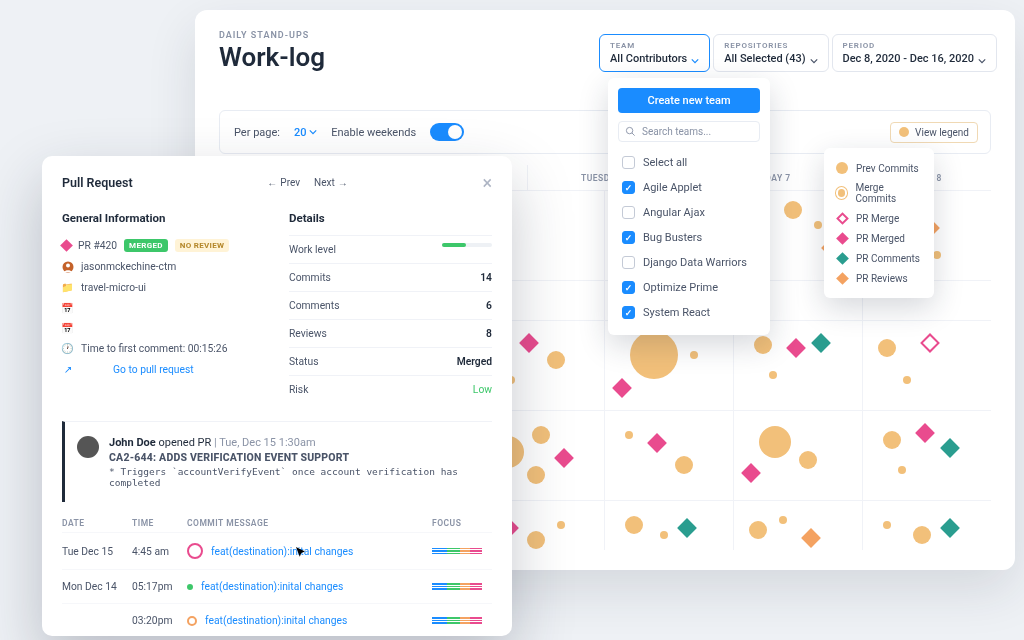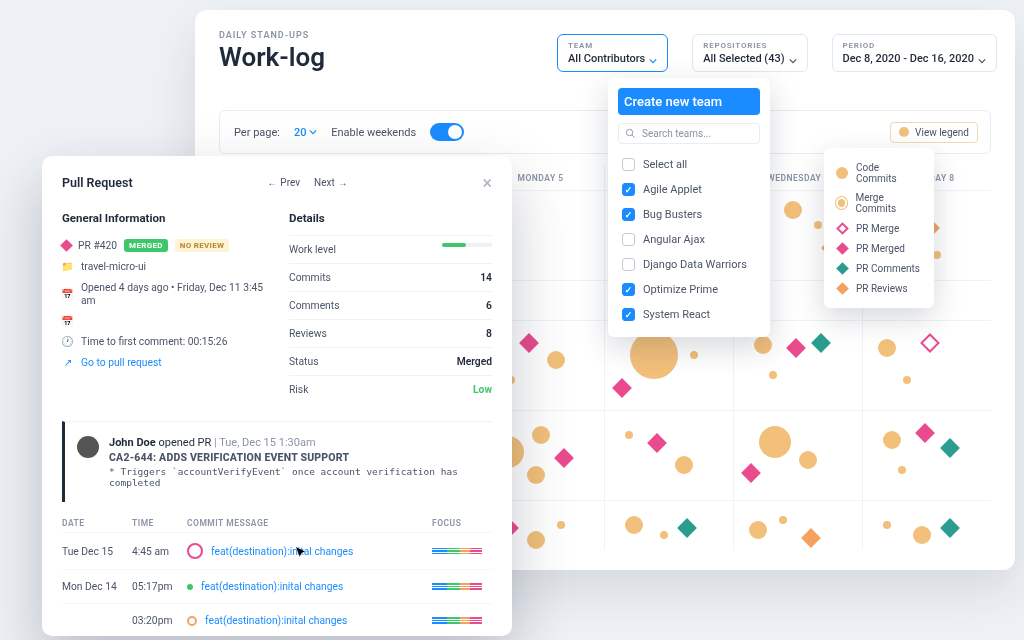--- a/index.html
+++ b/index.html
@@ -3,21 +3,21 @@
 <meta charset="utf-8">
 <style>
 * { box-sizing: border-box; margin: 0; padding: 0; font-family: -apple-system, BlinkMacSystemFont, "Segoe UI", Roboto, sans-serif; }
 body { background: #eef1f5; width: 1024px; height: 640px; overflow: hidden; position: relative; color: #1f2a3a; }
 
 
 .worklog-card { position: absolute; left: 195px; top: 10px; width: 820px; height: 560px; background: #fff; border-radius: 12px; box-shadow: 0 20px 50px rgba(30,40,60,0.12); padding: 20px 24px; }
 .breadcrumb { font-size: 9px; letter-spacing: 1px; color: #8a93a6; font-weight: 600; }
 .page-title { font-size: 26px; font-weight: 600; margin-top: 2px; }
 
-.filter-row { position: absolute; top: 24px; right: 18px; display: flex; gap: 24px; }
+.filter-row { position: absolute; top: 24px; right: 18px; display: flex; gap: 3px; }
 .filter-box { background: #fff; border: 1px solid #e2e6ee; border-radius: 6px; padding: 6px 10px; min-width: 90px; }
 .filter-box.active { border: 1.5px solid #1a8cff; }
 .filter-label { font-size: 8px; letter-spacing: .8px; color: #8a93a6; font-weight: 600; text-transform: uppercase; }
 .filter-value { font-size: 11px; color: #1f2a3a; margin-top: 2px; display: flex; align-items: center; gap: 4px; font-weight: 500; }
 .chev { width: 8px; height: 8px; display: inline-block; }
 .chev svg { width: 8px; height: 8px; }
 
 .toolbar { position: absolute; left: 24px; right: 24px; top: 100px; height: 44px; border: 1px solid #e8ecf3; border-radius: 6px; display: flex; align-items: center; padding: 0 14px; gap: 14px; font-size: 11px; color: #4a5468; }
 .toolbar .perpage-val { color: #1a8cff; font-weight: 500; }
 .toggle { width: 34px; height: 18px; background: #1a8cff; border-radius: 10px; position: relative; }
@@ -39,21 +39,21 @@
 .circle-l { width: 32px; height: 32px; border-radius: 50%; background: #f2c07a; }
 .circle-xl { width: 48px; height: 48px; border-radius: 50%; background: #f2c07a; }
 .diamond { width: 14px; height: 14px; transform: rotate(45deg); }
 .d-pink { background: #e94b8e; }
 .d-pink-o { border: 2px solid #e94b8e; background: #fff; }
 .d-teal { background: #2a9d8f; }
 .d-orange { background: #f4a261; }
 
 
 .team-panel { position: absolute; top: 78px; left: 608px; width: 162px; background: #fff; border-radius: 6px; box-shadow: 0 10px 30px rgba(30,40,60,0.18); padding: 10px 0; z-index: 30; font-size: 11px; }
-.team-btn { margin: 0 10px 8px; background: #1a8cff; color: #fff; border-radius: 4px; padding: 6px; text-align: left; font-size: 13px; font-weight: 500; }
+.team-btn { margin: 0 10px 8px; background: #1a8cff; color: #fff; border-radius: 4px; padding: 6px; text-align: center; font-size: 11px; font-weight: 500; }
 .team-search { margin: 0 10px 8px; display: flex; align-items: center; gap: 6px; border: 1px solid #e8ecf3; border-radius: 4px; padding: 4px 6px; color: #8a93a6; }
 .team-item { display: flex; align-items: center; gap: 8px; padding: 6px 14px; color: #4a5468; }
 .cbx { width: 13px; height: 13px; border: 1.5px solid #c4cad6; border-radius: 3px; display: flex; align-items: center; justify-content: center; flex-shrink: 0; }
 .cbx.checked { background: #1a8cff; border-color: #1a8cff; }
 .cbx.checked::after { content: "✓"; color: #fff; font-size: 9px; font-weight: bold; }
 
 
 .legend-pop { position: absolute; top: 148px; left: 824px; width: 110px; background: #fff; border-radius: 6px; box-shadow: 0 10px 30px rgba(30,40,60,0.18); padding: 10px 12px; z-index: 30; font-size: 10px; }
 .legend-row { display: flex; align-items: center; gap: 8px; padding: 4px 0; color: #4a5468; }
 .lg { width: 12px; height: 12px; display: block; }
@@ -71,26 +71,26 @@
 
 .pr-body { display: flex; gap: 24px; margin-top: 18px; }
 .gi, .details { flex: 1; }
 .sec-title { font-size: 11.5px; font-weight: 700; color: #1f2a3a; margin-bottom: 10px; }
 .gi-row { display: flex; align-items: center; gap: 7px; padding: 4px 0; font-size: 10.3px; }
 .mini-ic { width: 12px; height: 12px; display: flex; align-items: center; justify-content: center; color: #aeb5c4; }
 .badge { font-size: 8px; padding: 2px 5px; border-radius: 3px; font-weight: 700; letter-spacing: .3px; }
 .badge-merged { background: #3dc76a; color: #fff; }
 .badge-norev { background: #fff3d6; color: #b4872a; }
 .pr-diamond { width: 9px; height: 9px; background: #e94b8e; transform: rotate(45deg); }
-.link { color: #1a8cff; }
+.link { color: #1a8cff; margin-left: 32px; }
 
 .det-row { display: flex; justify-content: space-between; padding: 7px 0; border-top: 1px solid #f0f2f7; font-size: 10.3px; }
 .det-row:first-of-type { border-top: none; }
 .det-val { font-weight: 600; color: #1f2a3a; }
-.risk-low { color: #3dc76a; font-weight: 700; }
+.risk-low { color: #3dc76a; font-weight: 400; }
 .bar { width: 50px; height: 4px; background: #eef1f5; border-radius: 2px; position: relative; }
 .bar::after { content: ""; position: absolute; left: 0; top: 0; width: 24px; height: 4px; background: #3dc76a; border-radius: 2px; }
 
 .event-block { display: flex; gap: 10px; margin-top: 18px; padding: 14px 0; border-top: 1px solid #f0f2f7; border-left: 3px solid #1f2a3a; padding-left: 12px; }
 .avatar-sm { width: 22px; height: 22px; border-radius: 50%; background: #555; flex-shrink: 0; }
 .ev-head { font-size: 11px; color: #1f2a3a; }
 .ev-head strong { font-weight: 700; }
 .ev-time { color: #8a93a6; font-weight: 400; }
 .ev-title { font-weight: 800; font-size: 10.5px; margin-top: 2px; letter-spacing: .2px; }
 .ev-desc { font-family: ui-monospace, Menlo, monospace; font-size: 9.5px; color: #4a5468; margin-top: 2px; }
@@ -157,21 +157,20 @@
     <span class="toggle"></span>
     <span class="view-legend">
       <span class="legend-dot"></span>
       <span>View legend</span>
     </span>
   </div>
 
   <div class="days-row">
     <div class="day-col">SATURDAY 3</div>
     <div class="day-col">SUNDAY 4</div>
-    <div class="day-col">MONDAY 5</div>
     <div class="day-col">TUESDAY 6</div>
     <div class="day-col">WEDNESDAY 7</div>
     <div class="day-col">THURSDAY 8</div>
   </div>
 
   <div class="dots-area">
 
     <div class="dots-row">
       <div class="dots-cell"></div>
       <div class="dots-cell">
@@ -298,47 +297,47 @@
   <div id="team-items">
       <div class="team-item">
         <span class="cbx "></span>
         <span>Select all</span>
       </div>
       <div class="team-item">
         <span class="cbx checked"></span>
         <span>Agile Applet</span>
       </div>
       <div class="team-item">
+        <span class="cbx "></span>
+        <span>Angular Ajax</span>
+      </div>
+      <div class="team-item">
         <span class="cbx checked"></span>
         <span>Bug Busters</span>
-      </div>
-      <div class="team-item">
-        <span class="cbx "></span>
-        <span>Angular Ajax</span>
       </div>
       <div class="team-item">
         <span class="cbx "></span>
         <span>Django Data Warriors</span>
       </div>
       <div class="team-item">
         <span class="cbx checked"></span>
         <span>Optimize Prime</span>
       </div>
       <div class="team-item">
         <span class="cbx checked"></span>
         <span>System React</span>
       </div>
     </div>
 </div>
 
 <div class="legend-pop">
   <div id="legend-items">
       <div class="legend-row">
         <span class="lg lg-circle"></span>
-        <span>Code Commits</span>
+        <span>Prev Commits</span>
       </div>
       <div class="legend-row">
         <span class="lg lg-dcircle"></span>
         <span>Merge Commits</span>
       </div>
       <div class="legend-row">
         <span class="lg lg-diamond" style="border:2px solid #e94b8e;background:#fff"></span>
         <span>PR Merge</span>
       </div>
       <div class="legend-row">
@@ -369,26 +368,35 @@
   <div class="pr-body">
     <div class="gi">
       <div class="sec-title">General Information</div>
       <div class="gi-row">
         <span class="pr-diamond"></span>
         <span>PR #420</span>
         <span class="badge badge-merged">MERGED</span>
         <span class="badge badge-norev">NO REVIEW</span>
       </div>
       <div class="gi-row">
+        <span class="mini-ic">
+            <svg width="12" height="12" viewBox="0 0 24 24">
+              <circle cx="12" cy="12" r="11" fill="#c4622a"></circle>
+              <circle cx="12" cy="9" r="4" fill="#fff"></circle>
+              <path d="M4 22c2-5 14-5 16 0" fill="#fff"></path>
+            </svg>
+          </span>
+        <span>jasonmckechine-ctm</span>
+      </div>
+      <div class="gi-row">
         <span class="mini-ic">📁</span>
         <span>travel-micro-ui</span>
       </div>
       <div class="gi-row">
         <span class="mini-ic">📅</span>
-        <span>Opened 4 days ago • Friday, Dec 11 3:45 am</span>
       </div>
       <div class="gi-row">
         <span class="mini-ic">📅</span>
       </div>
       <div class="gi-row">
         <span class="mini-ic">🕐</span>
         <span>Time to first comment: 00:15:26</span>
       </div>
       <div class="gi-row">
         <span class="mini-ic" style="color:#1a8cff">↗</span>

